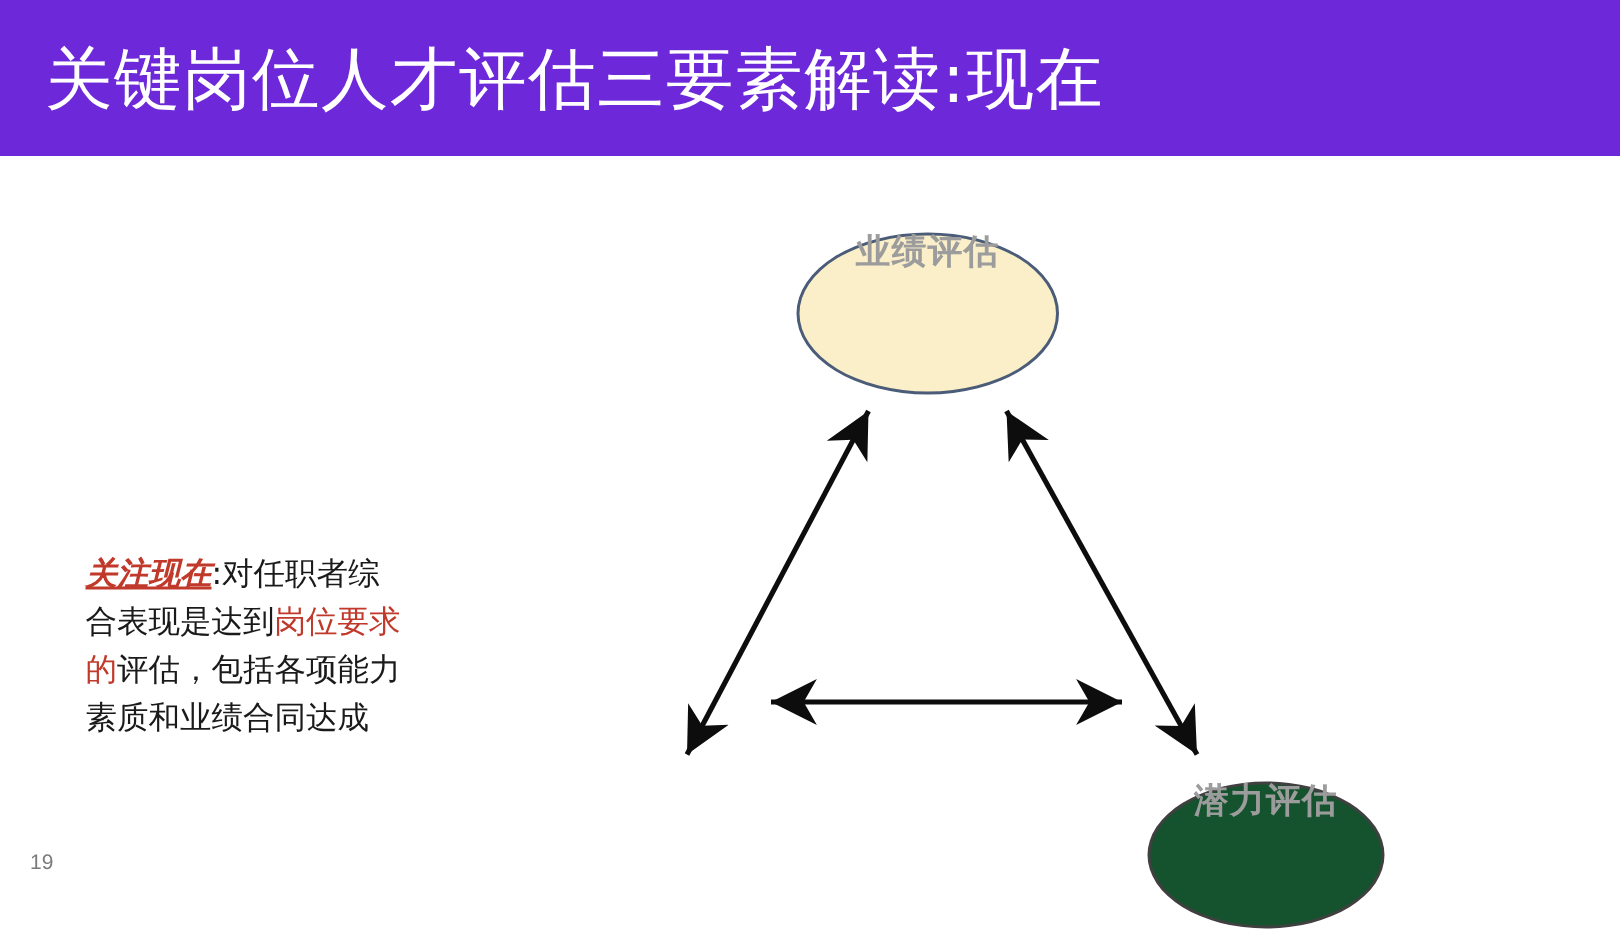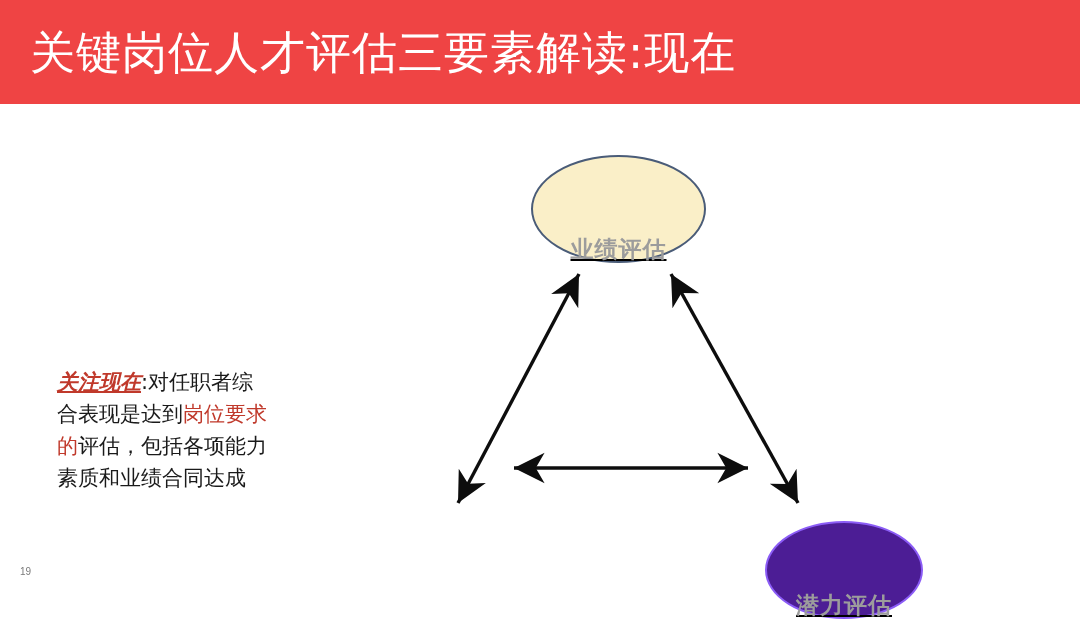--- a/index.html
+++ b/index.html
@@ -19,21 +19,21 @@
     overflow: hidden;
   }
 
   
   #title-banner {
     position: absolute;
     left: 0;
     top: 0;
     width: 1080px;
     height: 104px;
-    background: #ef4444;
+    background: #6d28d9;
   }
   #title-text {
     position: absolute;
     left: 30px;
     top: 25px;
     font-size: 45px;
     line-height: 56px;
     letter-spacing: 1px;
     color: #ffffff;
     white-space: nowrap;
@@ -77,26 +77,25 @@
     position: absolute;
     left: 0;
     top: 0;
     width: 1080px;
     height: 528px;
   }
 
   .node {
     position: absolute;
     display: flex;
-    align-items: flex-end;
+    align-items: flex-start;
     justify-content: center;
     border-radius: 50%;
     box-sizing: border-box;
     text-align: center;
-    text-decoration: underline;
   }
   .node-label {
     font-size: 23px;
     letter-spacing: 1px;
     line-height: 1;
   }
 
   
   #node-performance {
     left: 531px;
@@ -124,34 +123,34 @@
     color: #141414;
     font-weight: 700;
   }
 
   
   #node-potential {
     left: 765px;
     top: 417px;
     width: 158px;
     height: 98px;
-    background: #4c1d95;
-    border: 2px solid #8b5cf6;
+    background: #14532d;
+    border: 2px solid #404040;
   }
   #node-potential .node-label {
     color: #9C9C9C;
     font-weight: 700;
   }
 
   
   #page-number {
     position: absolute;
     left: 20px;
     top: 566px;
-    font-size: 10px;
+    font-size: 14px;
     color: #7a7a7a;
     font-family: "Liberation Sans", sans-serif;
   }
 </style>
 </head>
 <body>
 
 <div id="slide">
 
   <div id="title-banner">

